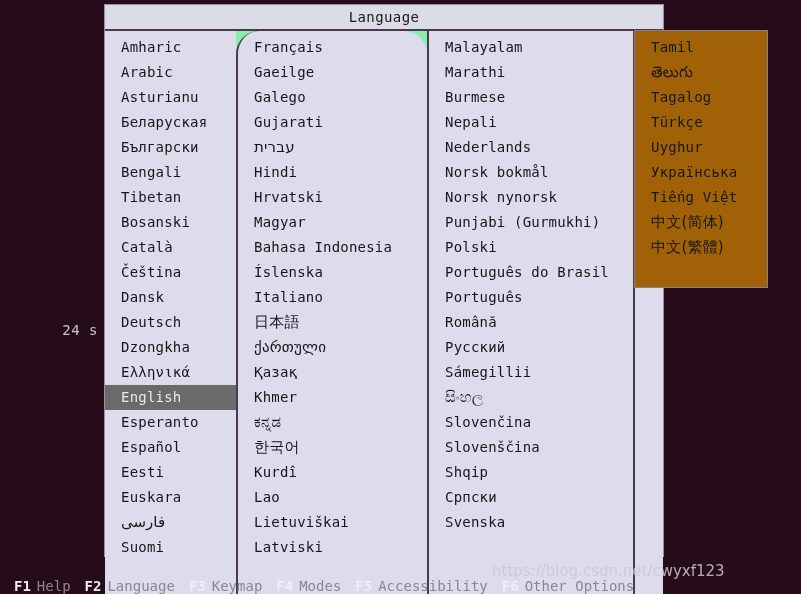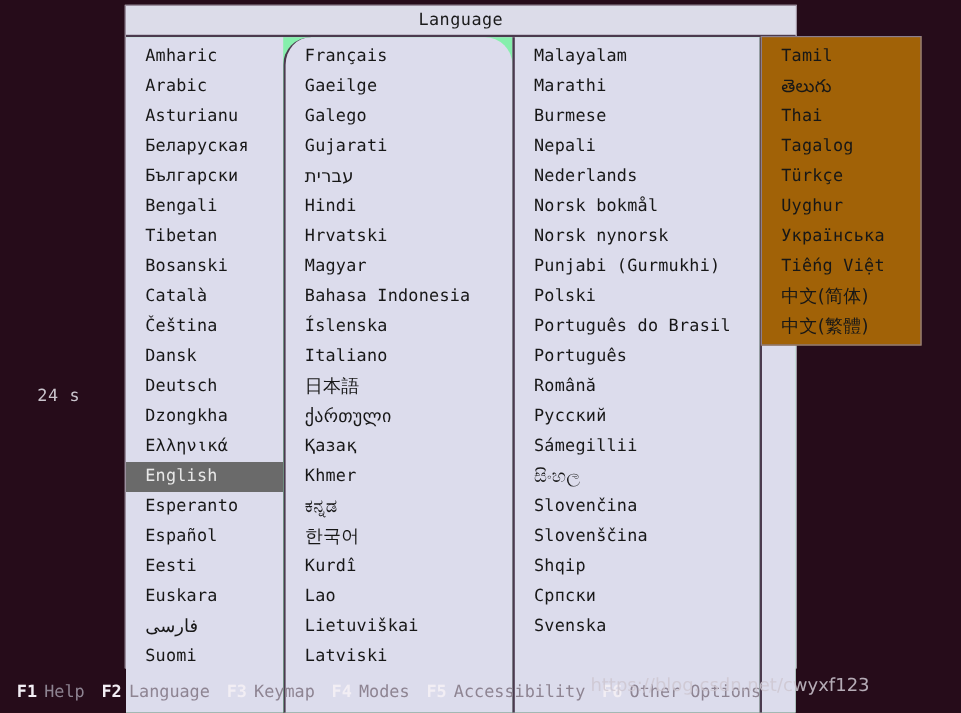--- a/index.html
+++ b/index.html
@@ -15,21 +15,21 @@
     overflow: hidden;
     font-family: "DejaVu Sans Mono", "Liberation Mono", monospace;
   }
 
   
   #countdown {
     position: absolute;
     left: 0px;
     top: 322px;
     width: 98px;
-    text-align: center;
+    text-align: right;
     color: #c9c4cc;
     font-size: 14px;
     font-family: "DejaVu Sans Mono", "Liberation Mono", monospace;
     letter-spacing: 0.5px;
   }
 
   
   #dialog {
     position: absolute;
     left: 104px;
@@ -107,21 +107,21 @@
   }
 
   
   #fkeys {
     position: absolute;
     left: 0;
     top: 560px;
     width: 801px;
     height: 34px;
     display: flex;
-    align-items: center;
+    align-items: flex-end;
     padding-left: 14px;
     box-sizing: border-box;
   }
   .fkey {
     display: flex;
     align-items: baseline;
     margin-right: 14px;
     white-space: nowrap;
   }
   .fkey-key {
@@ -230,21 +230,20 @@
           <div class="item">Српски</div>
           <div class="item">Svenska</div>
         </div>
       <div class="col" id="col3"></div>
     </div>
   </div>
 
   <div id="col4box">
       <div class="item">Tamil</div>
       <div class="item script">తెలుగు</div>
-      <div class="item">Thai</div>
       <div class="item">Tagalog</div>
       <div class="item">Türkçe</div>
       <div class="item">Uyghur</div>
       <div class="item">Українська</div>
       <div class="item">Tiếng Việt</div>
       <div class="item cjk">中文(简体)</div>
       <div class="item cjk">中文(繁體)</div>
     </div>
 
   <div id="fkeys">

